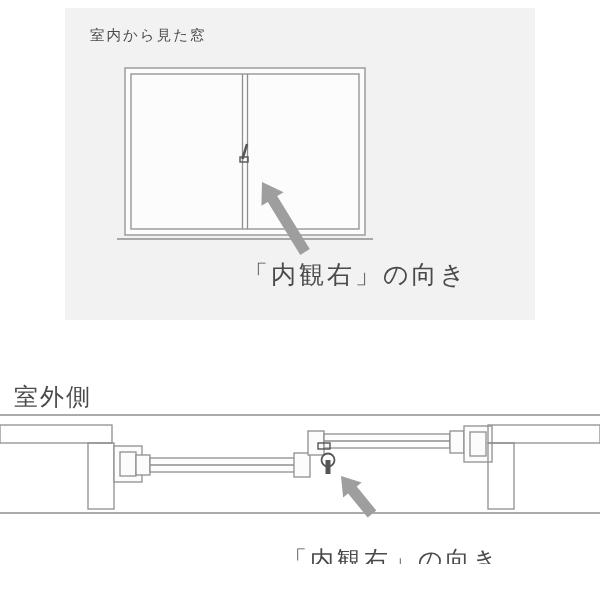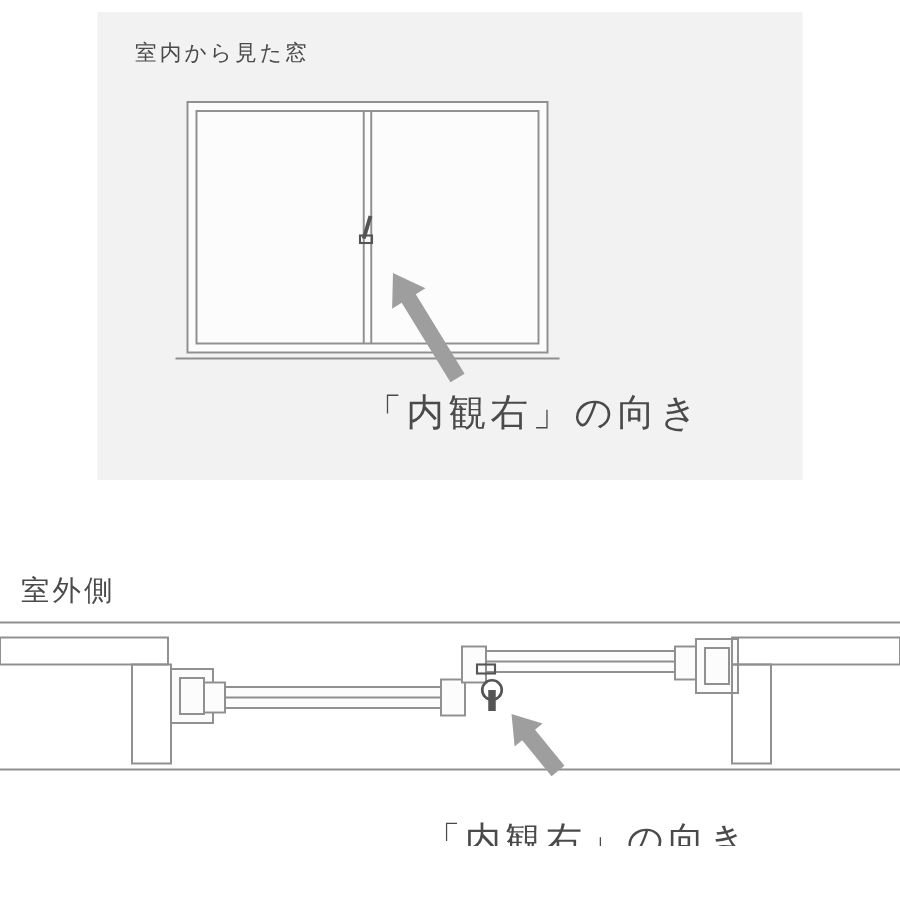--- a/index.html
+++ b/index.html
@@ -18,21 +18,21 @@
     font-size:14.5px; letter-spacing:2px; color:var(--text,#4a4a4a);
   }
   .panel-caption {
     position:absolute; left:178px; top:250px;
     font-size:25px; letter-spacing:3px; color:var(--text,#4a4a4a);
     white-space:nowrap;
   }
   .elev-svg { position:absolute; left:0; top:0; }
   .section-svg { position:absolute; left:0; top:370px; }
   .side-label {
-    position:absolute; font-size:19px; letter-spacing:2px;
+    position:absolute; font-size:24px; letter-spacing:2px;
     color:var(--text,#4a4a4a); white-space:nowrap;
   }
   .outdoor-label { left:14px; top:381px; }
   .indoor-label  { left:14px; top:517px; }
   .section-caption {
     position:absolute; left:283px; top:544px;
     font-size:24px; letter-spacing:3px; color:var(--text,#4a4a4a);
     white-space:nowrap;
   }
   

